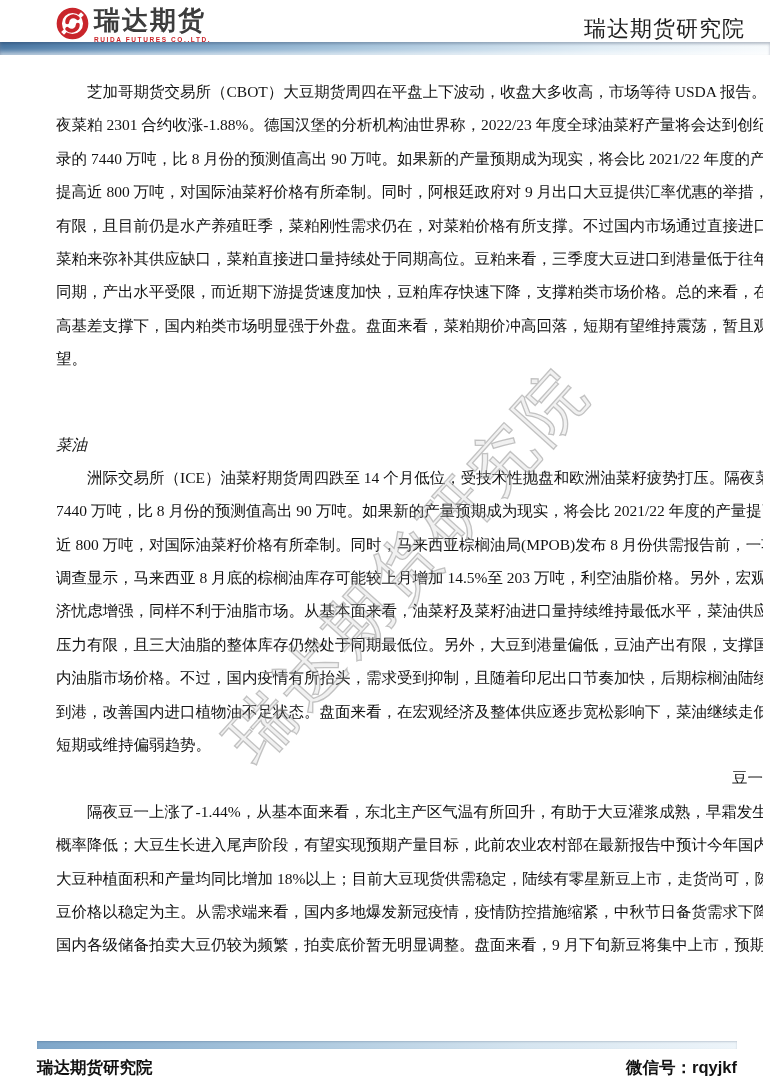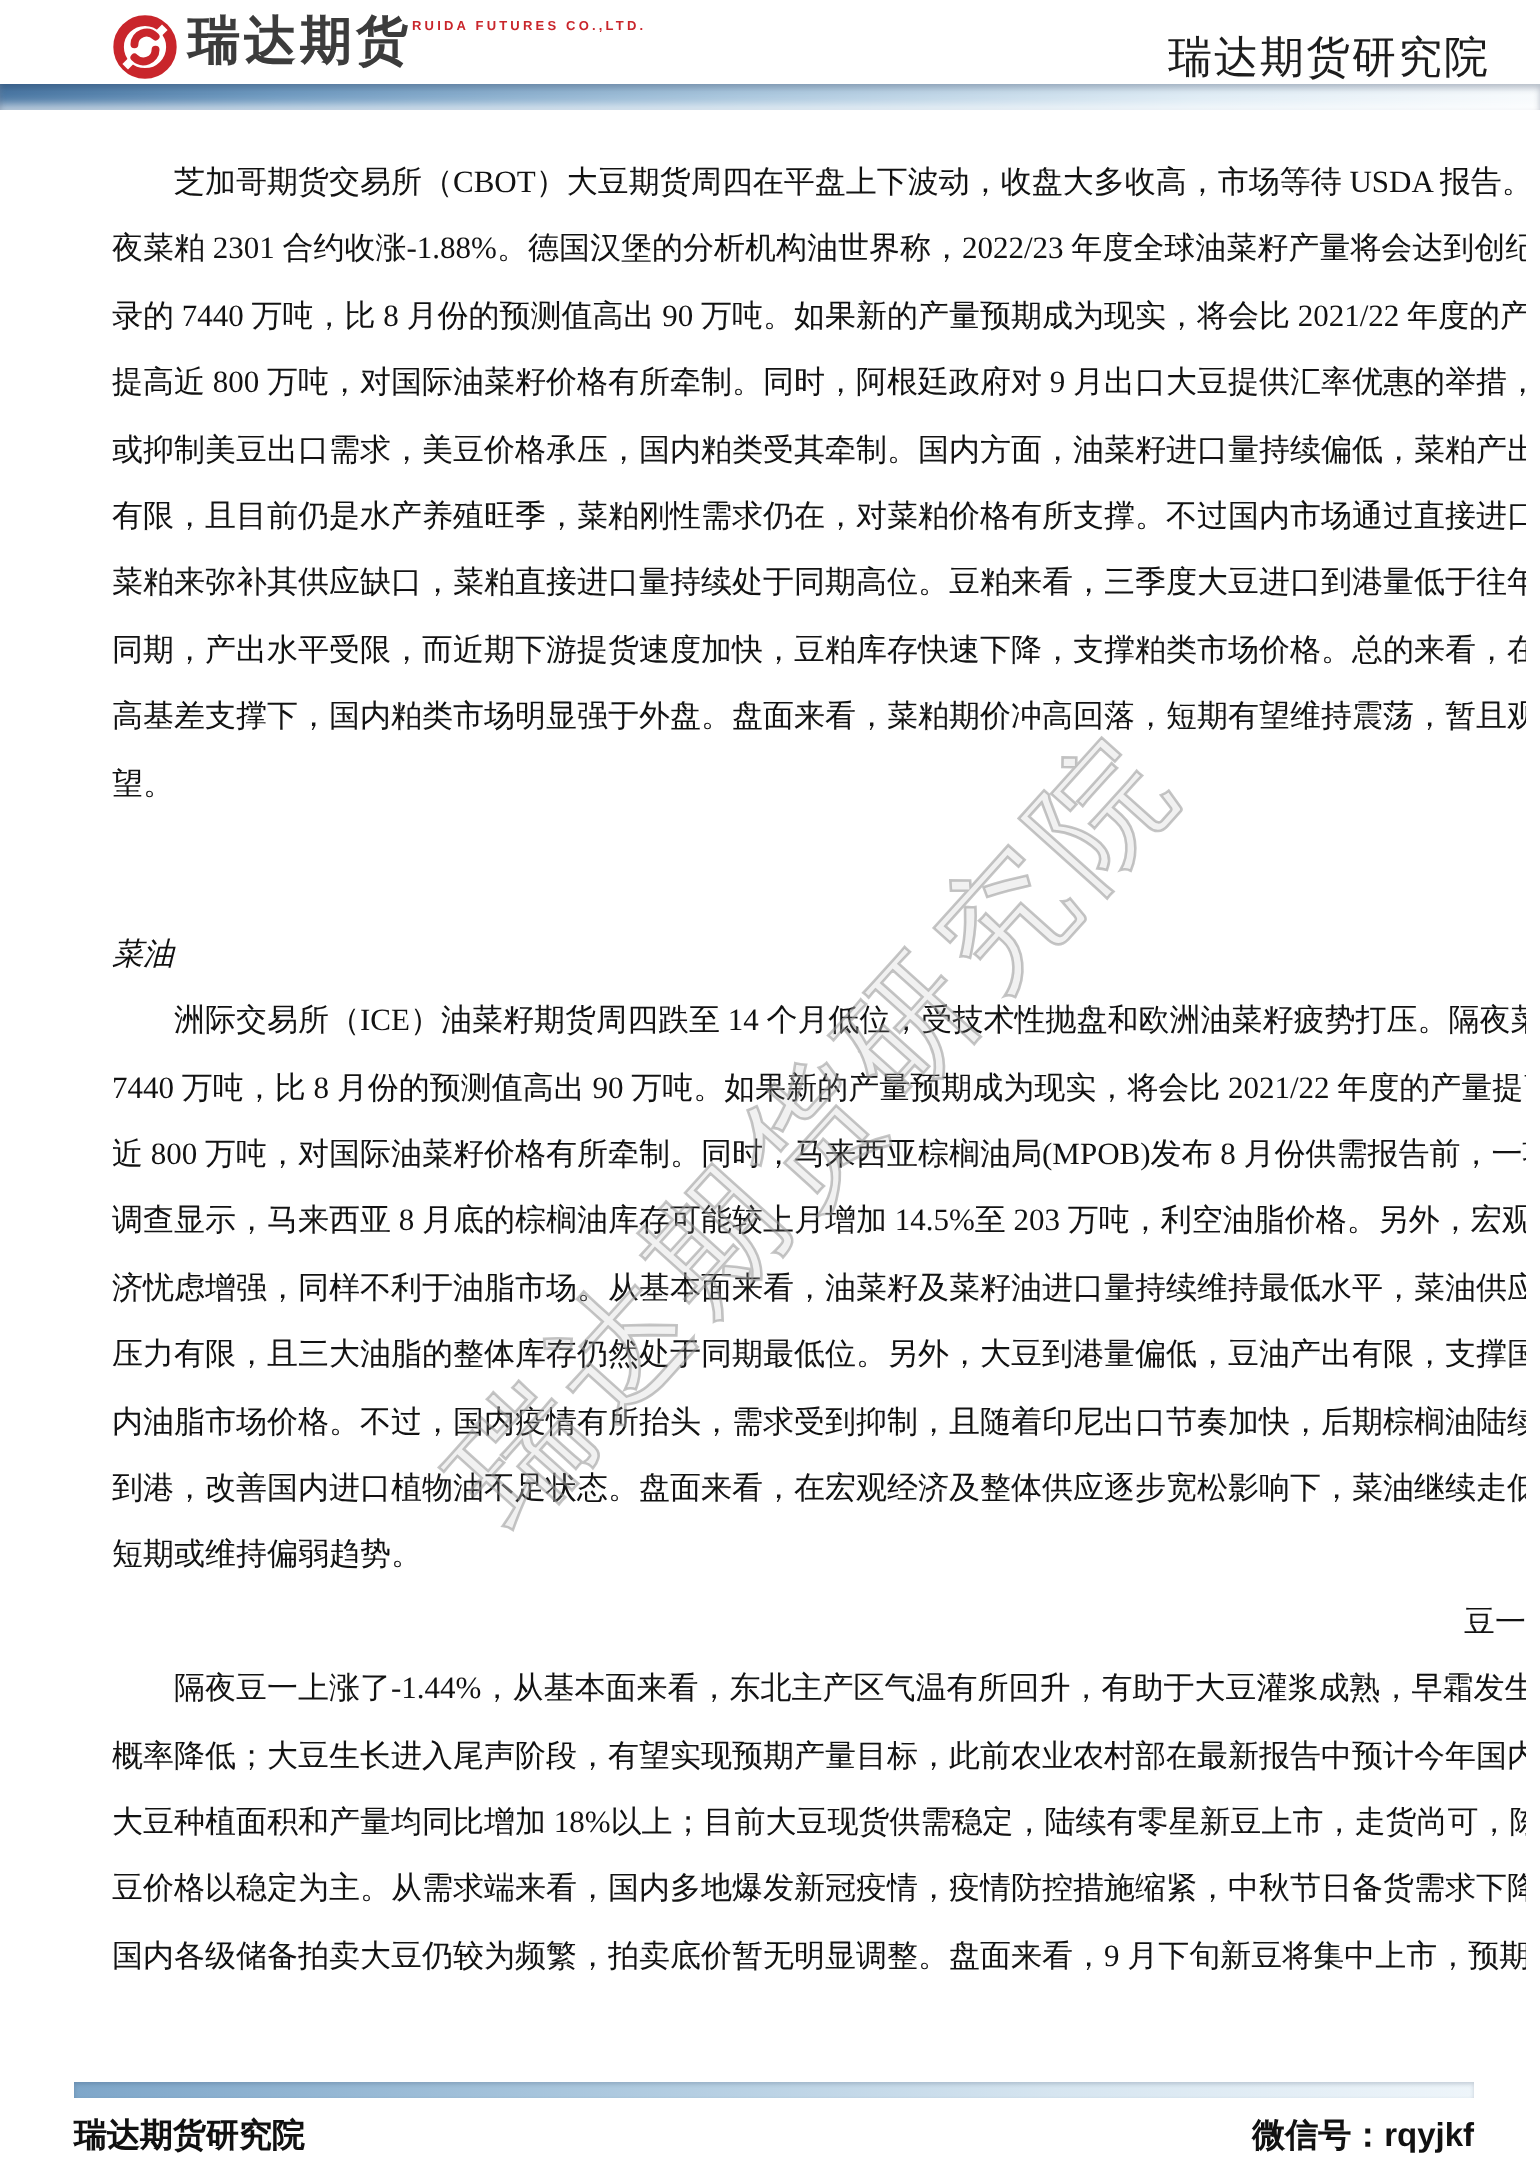--- a/index.html
+++ b/index.html
@@ -21,21 +21,21 @@
     height: 42px;
   }
   .logo {
     position: absolute;
     left: 56px; top: 7px;
     display: flex;
     align-items: flex-start;
     gap: 5px;
   }
   .logo-icon svg { display: block; }
-  .logo-textcol { display: flex; flex-direction: row; }
+  .logo-textcol { display: flex; flex-direction: column; }
   .logo-cn {
     font-family: "Liberation Sans", "DejaVu Sans", sans-serif;
     font-weight: bold;
     font-size: 26px;
     line-height: 26px;
     color: #3c3c3c;
     letter-spacing: 2px;
     white-space: nowrap;
   }
   .logo-en {
@@ -158,21 +158,20 @@
   </header>
   <div class="divider-top"></div>
 
   <main class="article">
 
     <div class="para">
         <div class="text-line">芝加哥期货交易所（CBOT）大豆期货周四在平盘上下波动，收盘大多收高，市场等待 USDA 报告。隔</div>
         <div class="text-line">夜菜粕 2301 合约收涨-1.88%。德国汉堡的分析机构油世界称，2022/23 年度全球油菜籽产量将会达到创纪</div>
         <div class="text-line">录的 7440 万吨，比 8 月份的预测值高出 90 万吨。如果新的产量预期成为现实，将会比 2021/22 年度的产量</div>
         <div class="text-line">提高近 800 万吨，对国际油菜籽价格有所牵制。同时，阿根廷政府对 9 月出口大豆提供汇率优惠的举措，</div>
-        <div class="text-line">或抑制美豆出口需求，美豆价格承压，国内粕类受其牵制。国内方面，油菜籽进口量持续偏低，菜粕产出</div>
         <div class="text-line">有限，且目前仍是水产养殖旺季，菜粕刚性需求仍在，对菜粕价格有所支撑。不过国内市场通过直接进口</div>
         <div class="text-line">菜粕来弥补其供应缺口，菜粕直接进口量持续处于同期高位。豆粕来看，三季度大豆进口到港量低于往年</div>
         <div class="text-line">同期，产出水平受限，而近期下游提货速度加快，豆粕库存快速下降，支撑粕类市场价格。总的来看，在</div>
         <div class="text-line">高基差支撑下，国内粕类市场明显强于外盘。盘面来看，菜粕期价冲高回落，短期有望维持震荡，暂且观</div>
         <div class="text-line">望。</div>
       </div>
 
     <h2 class="section-heading heading-caiyou">菜油</h2>
     <div class="para">
         <div class="text-line">洲际交易所（ICE）油菜籽期货周四跌至 14 个月低位，受技术性抛盘和欧洲油菜籽疲势打压。隔夜菜</div>

